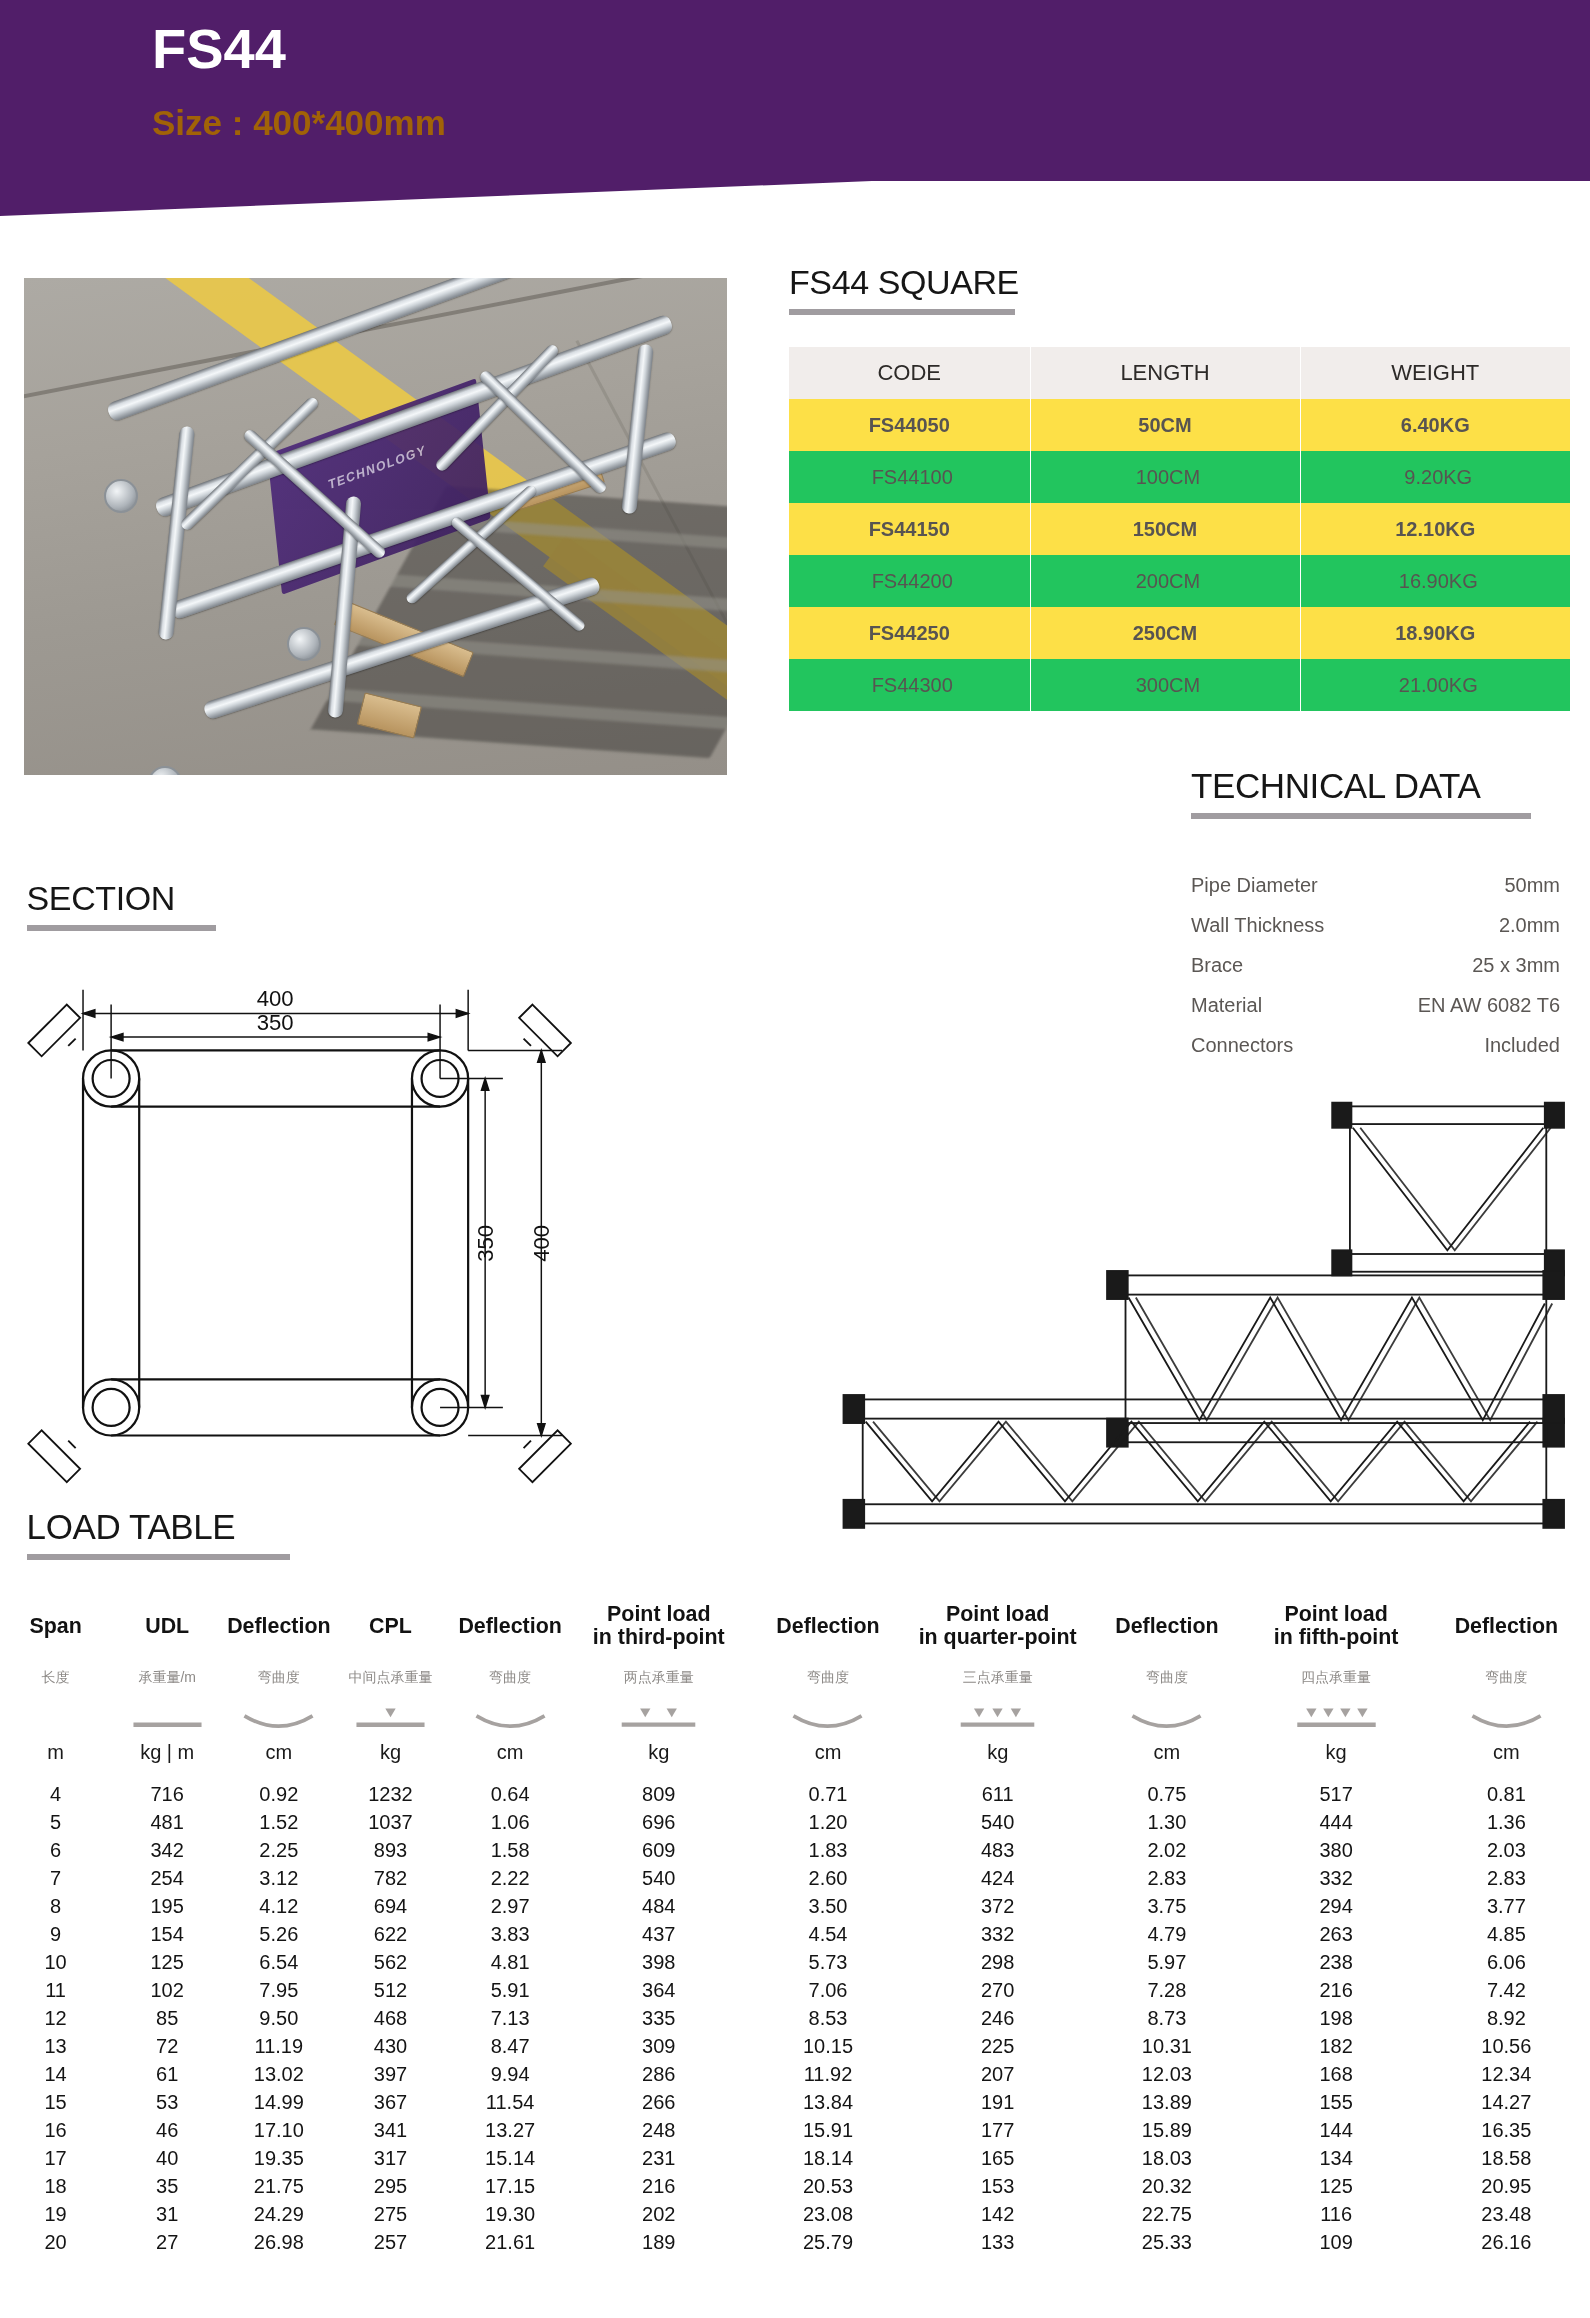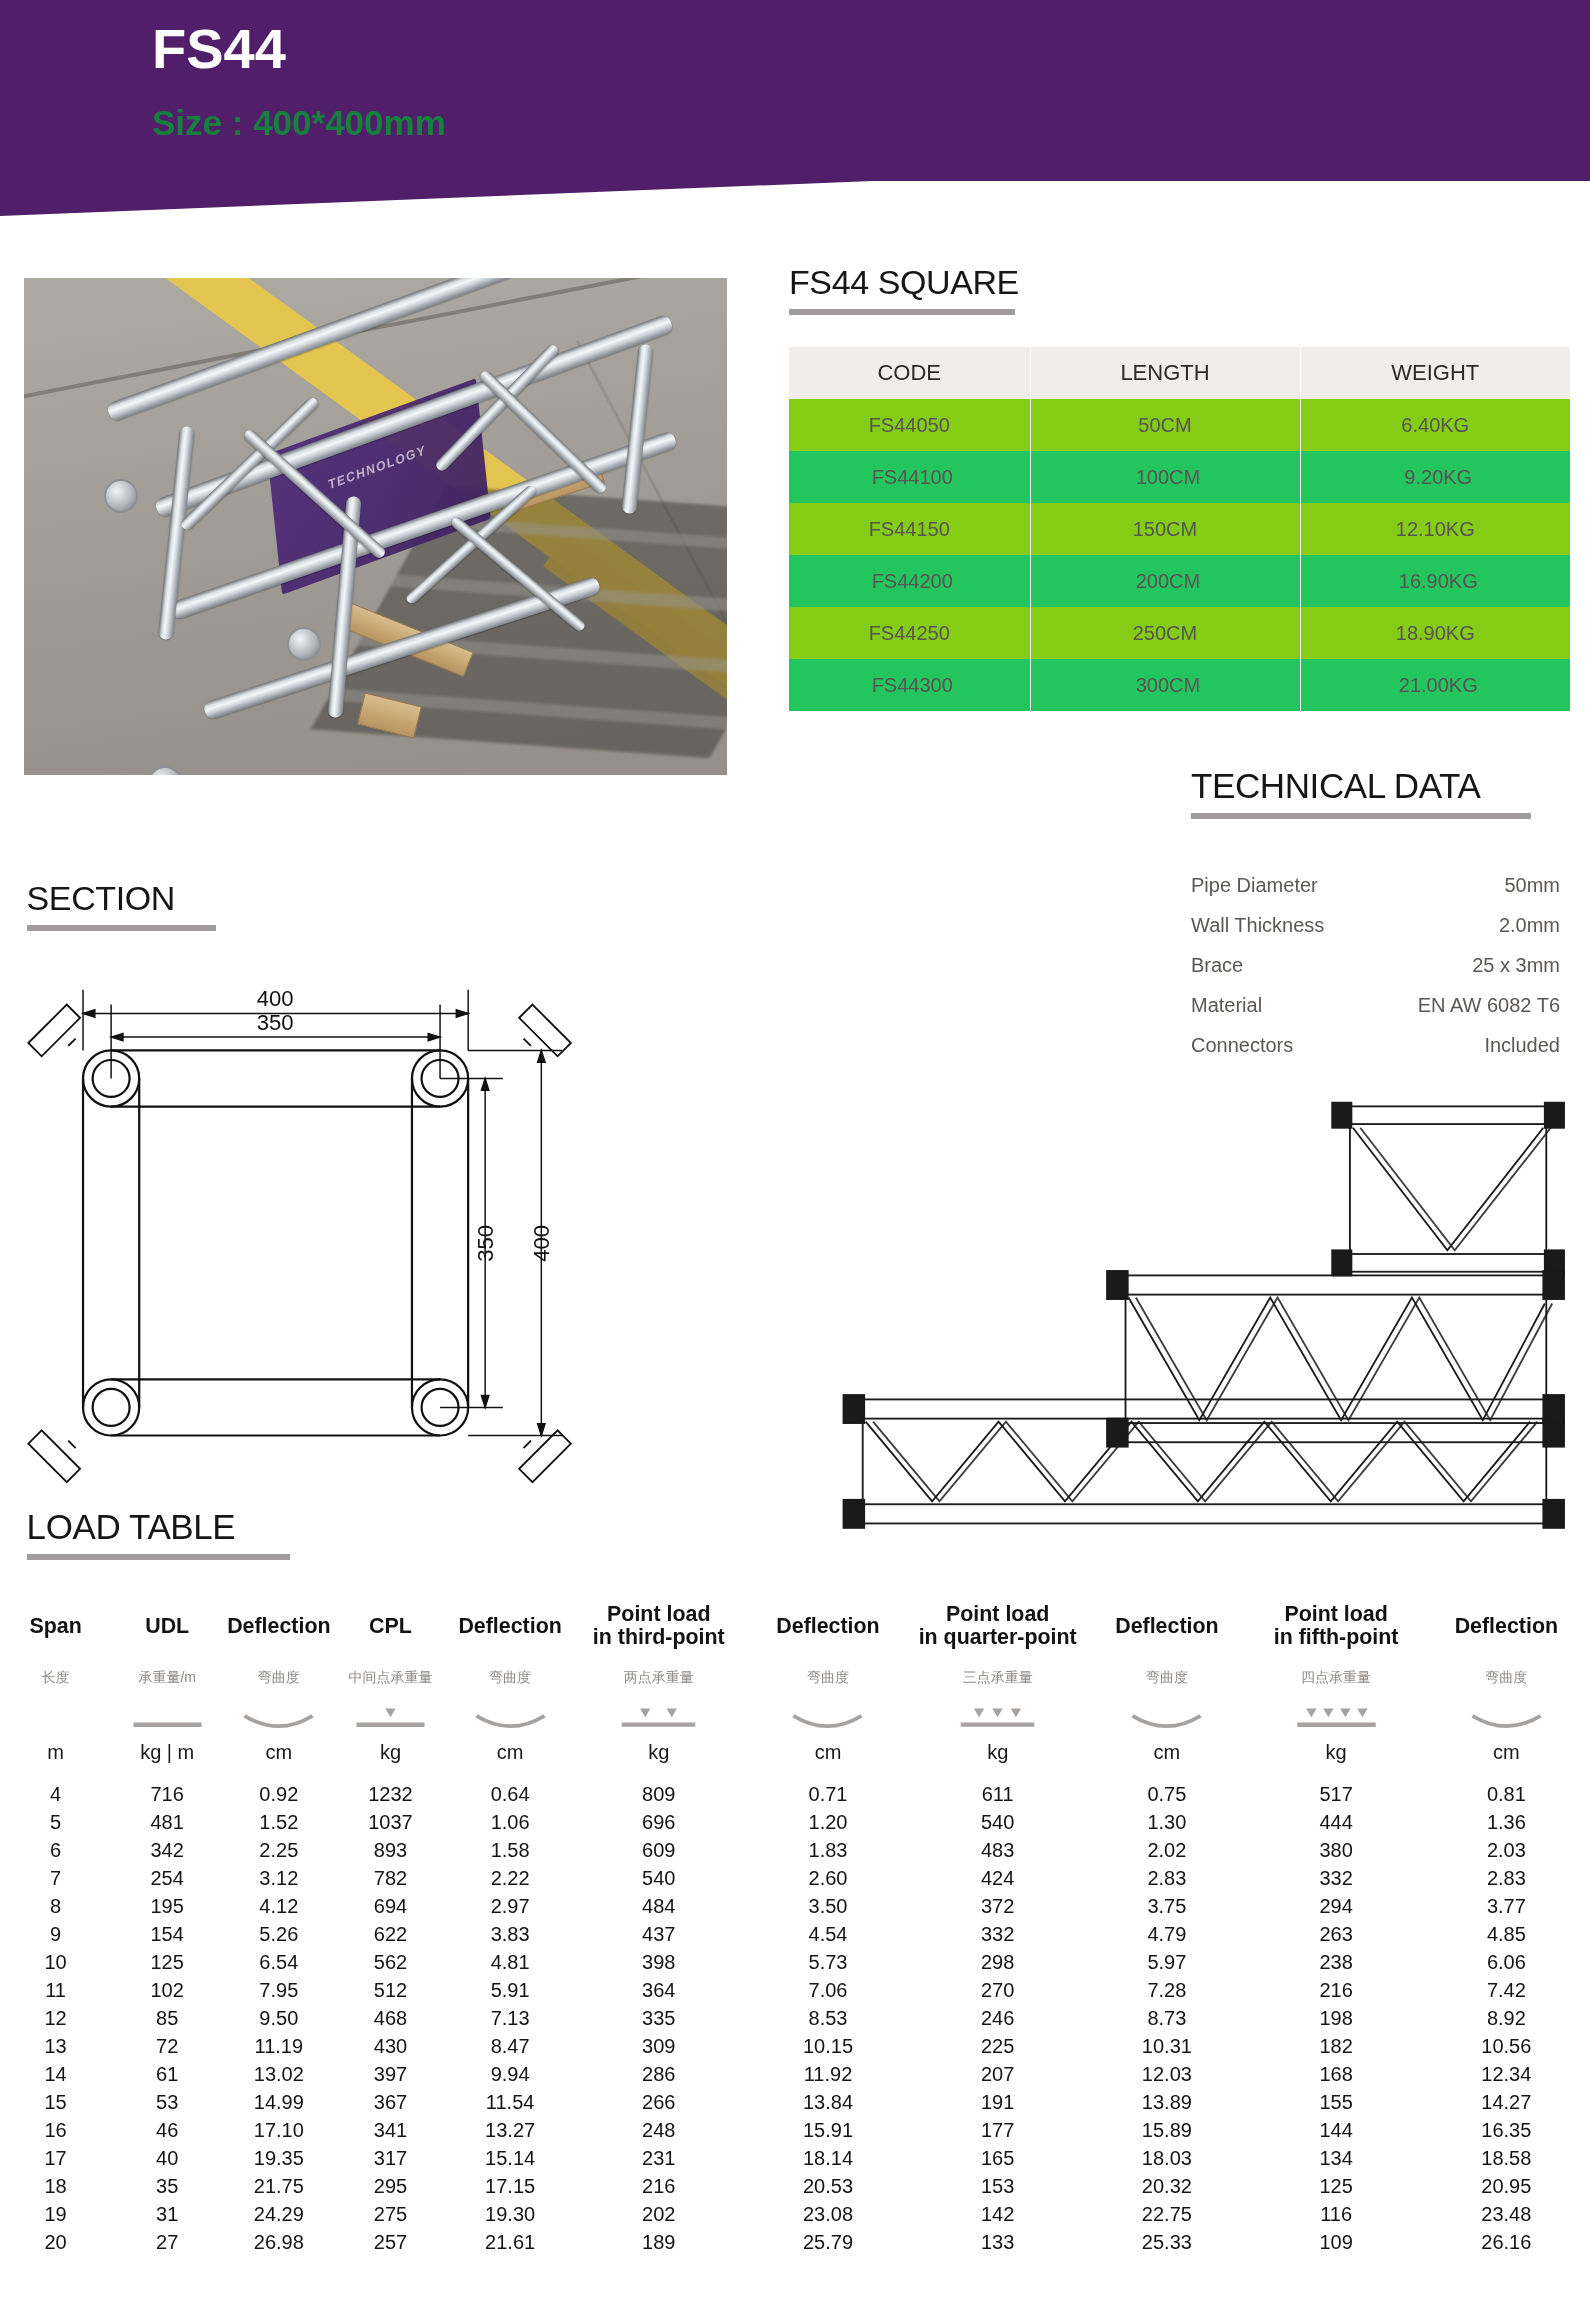--- a/index.html
+++ b/index.html
@@ -17,21 +17,21 @@
     background: #511E69;
     clip-path: polygon(0 0, 1591px 0, 1591px 181px, 872px 181px, 0 216px);
   }
   .banner-title {
     position: absolute; left: 152px; top: 20.7px;
     font-size: 56px; font-weight: bold; color: #ffffff;
     letter-spacing: 0px; line-height: 1;
   }
   .banner-sub {
     position: absolute; left: 152px; top: 105px;
-    font-size: 35px; font-weight: bold; color: #15803d; line-height: 1;
+    font-size: 35px; font-weight: bold; color: #a16207; line-height: 1;
   }
 
   
   .photo {
     position: absolute; left: 23.6px; top: 278px; width: 703px; height: 497px;
     overflow: hidden; background: #9b9691;
   }
   .ph-ground {
     position: absolute; inset: 0;
     background:
@@ -101,21 +101,21 @@
 
   
   .sq-wrap { position: absolute; left: 789px; top: 347px; width: 780px; }
   table.sq { border-collapse: collapse; width: 780px; table-layout: fixed; }
   table.sq th, table.sq td {
     text-align: center; border: none; font-weight: normal;
     color: #585451; font-size: 20px; height: 52px; vertical-align: middle;
   }
   table.sq th { font-size: 22px; color: #2d2a28; background: #f1edeb; }
   table.sq tr.alt td { background: #22c55e; padding-left: 6px; }
-  table.sq tr.plain td { background: #84cc16; }
+  table.sq tr.plain td { background: #fde047; font-weight: bold; }
   table.sq col.c1 { width: 241px; }
   table.sq col.c2 { width: 270px; }
   table.sq col.c3 { width: 270px; }
   table.sq th:nth-child(1), table.sq td:nth-child(1) { border-right: 1.5px solid #ffffff; }
   table.sq th:nth-child(2), table.sq td:nth-child(2) { border-right: 1.5px solid #ffffff; }
 
   
   .td-wrap { position: absolute; left: 1191px; top: 772px; width: 369px; }
   .td-row {
     display: flex; justify-content: space-between; align-items: baseline;

